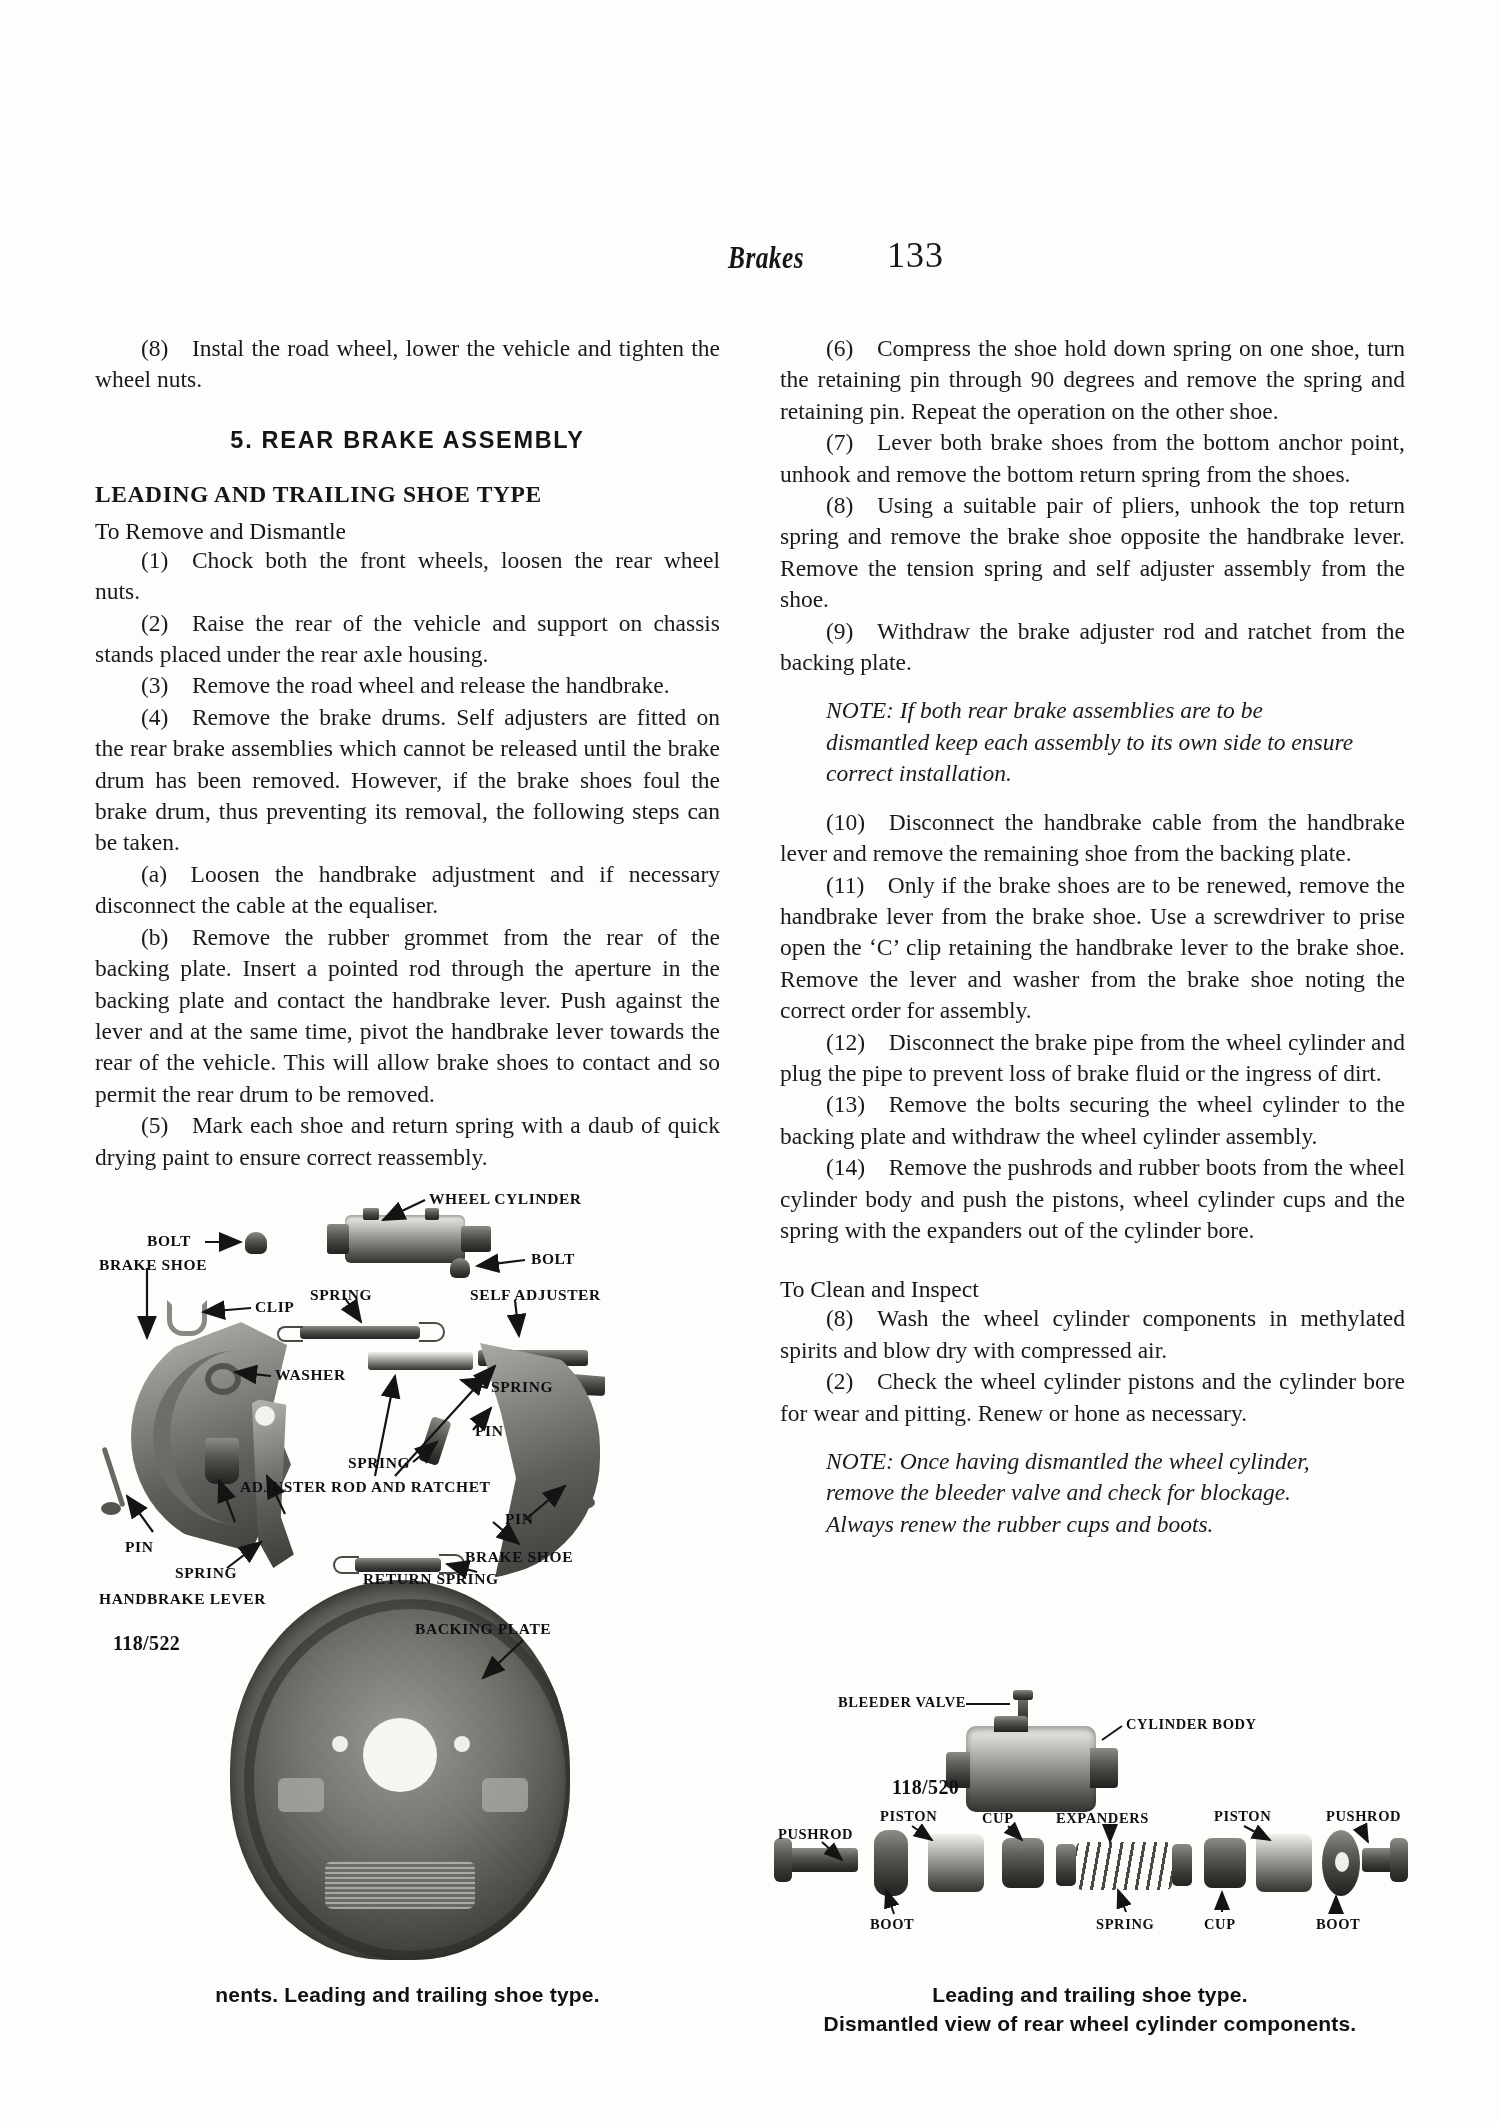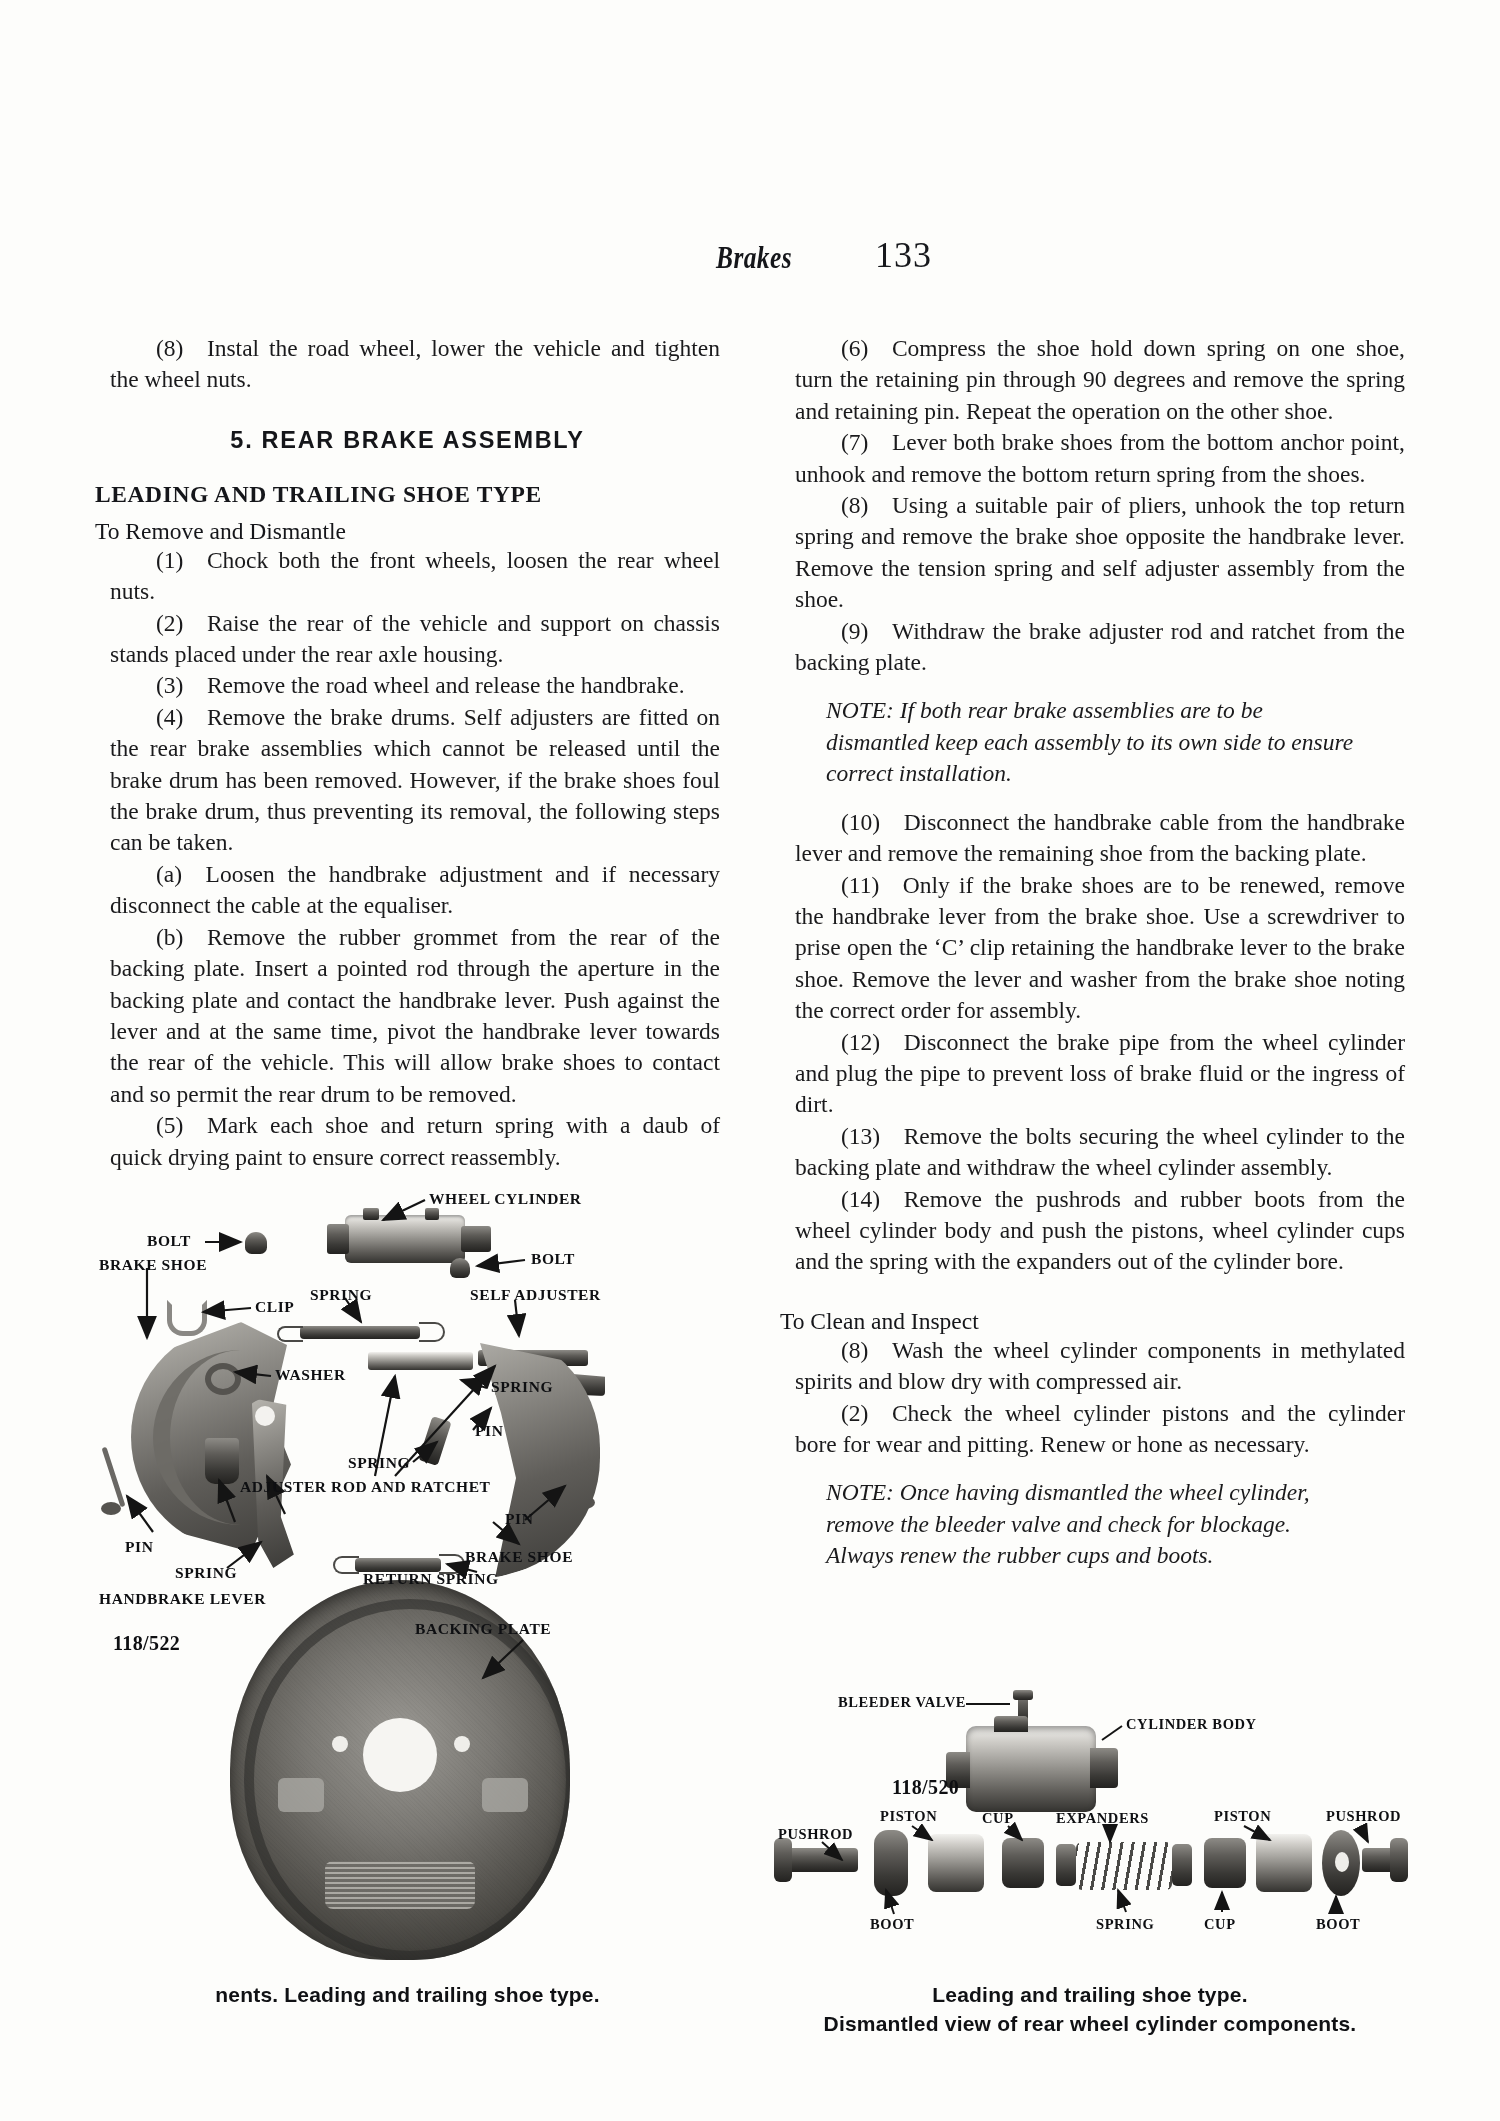--- a/index.html
+++ b/index.html
@@ -7,21 +7,21 @@
     width:1500px;height:2121px;position:relative;overflow:hidden;
     font-family:"Liberation Serif","DejaVu Serif",serif;
     color:#111;
   }
   .page{
     position:absolute;left:0;top:0;width:1500px;height:2121px;
     background:#fdfdfb;
   }
   
   .runhead{
-    position:absolute;left:4px;top:240px;width:1248px;height:50px;
+    position:absolute;left:16px;top:240px;width:1248px;height:50px;
   }
   .runhead-title{
     position:absolute;left:0;top:0;width:1500px;text-align:center;
     font-family:"Liberation Serif","DejaVu Serif",serif;
     font-style:italic;font-weight:600;font-size:31px;letter-spacing:.5px;
     color:#15161a;
     transform:scaleX(.82);
   }
   .runhead-page{
     position:absolute;right:320px;top:-6px;
@@ -39,21 +39,21 @@
 
   p.body{
     margin:0;
     font-size:23.5px;
     line-height:31.4px;
     text-align:justify;
     text-justify:inter-word;
     hyphens:none;
     color:#1a1a1c;
   }
-  p.body.ind{text-indent:46px;margin-left:15px;}
+  p.body.ind{text-indent:46px;}
   .h-section{
     margin:31px 0 27px 0;
     text-align:center;
     font-weight:bold;
     font-size:23.5px;
     letter-spacing:1.7px;
     font-family:"Liberation Sans","DejaVu Sans",sans-serif;
     color:#15161a;
   }
   .h-sub{

